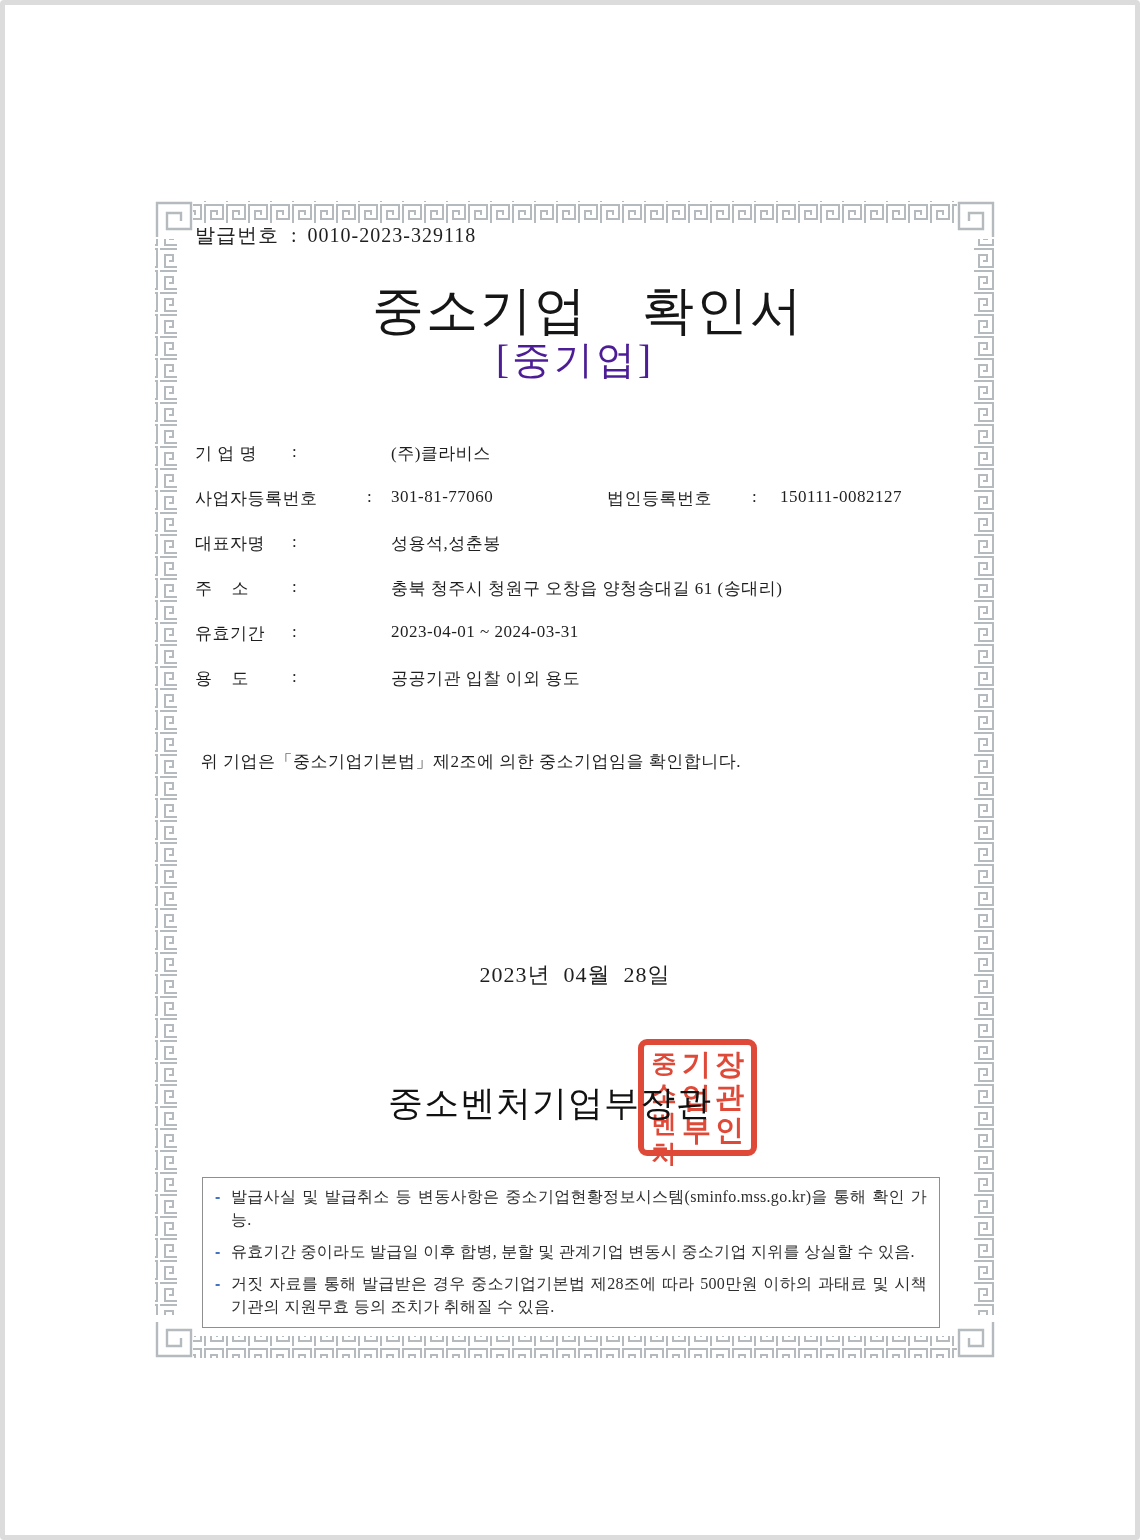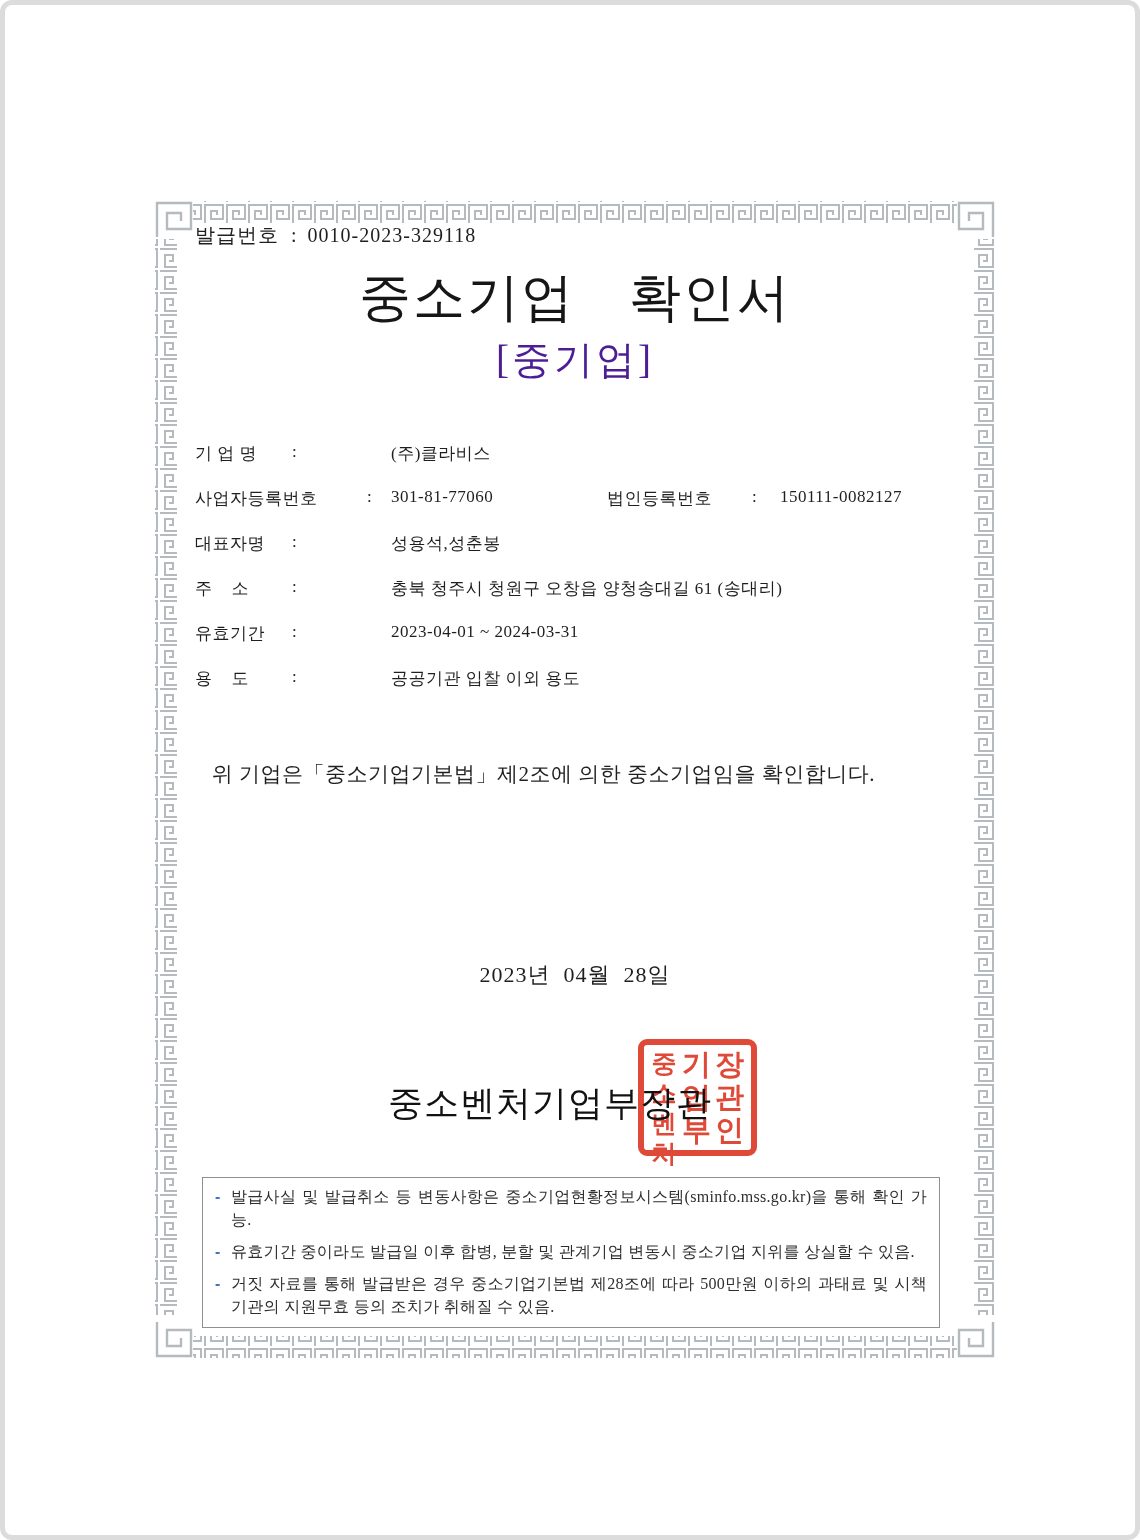--- a/index.html
+++ b/index.html
@@ -1,47 +1,47 @@
 <!DOCTYPE html>
 <html><head>
 <meta charset="utf-8">
 <style>
   html,body { margin:0; padding:0; background:#ffffff; }
   .page {
     position:relative; width:1140px; height:1540px; box-sizing:border-box;
-    background:#ffffff; border:5px solid #dcdcdc; border-radius:12px; overflow:hidden;
+    background:#ffffff; border:5px solid #dcdcdc; border-radius:4px; overflow:hidden;
     font-family:"Liberation Serif","DejaVu Serif",serif; color:#1f1f1f;
   }
   .frame-svg { position:absolute; left:0; top:0; z-index:0; }
   .pre { white-space:pre-wrap; }
 
   .issue-no { position:absolute; left:190px; top:217px; font-size:20px; letter-spacing:1px; z-index:2; }
   .issue-no .sep { padding:0 10px 0 12px; }
 
   .doc-title {
     position:absolute; left:150px; top:258px; width:840px; text-align:center;
-    font-size:52px; letter-spacing:2px; font-weight:400; margin:0; z-index:2; color:#161616;
+    font-size:52px; letter-spacing:2px; font-weight:400; margin:13px; z-index:2; color:#161616;
   }
   .doc-subtitle {
     position:absolute; left:150px; top:328px; width:840px; text-align:center;
     font-size:39px; letter-spacing:3px; font-weight:400; margin:0; z-index:2; color:#4c1d95;
   }
 
   .fields { position:absolute; left:190px; top:437px; width:780px; z-index:2; }
   .field-row { position:relative; height:45px; font-size:17px; letter-spacing:0.5px; }
   .f-label { display:inline-block; }
   .f-colon { position:absolute; left:97px; }
   .row-regno .f-colon { left:172px; }
   .f-value { position:absolute; left:196px; }
   .f-label2 { position:absolute; left:412px; }
   .f-colon2 { position:absolute; left:557px; }
   .f-value2 { position:absolute; left:585px; }
 
-  .statement { position:absolute; left:191px; top:745px; width:740px; font-size:21px;
-    letter-spacing:0.5px; z-index:2; margin:10px; }
+  .statement { position:absolute; left:191px; top:745px; width:740px; font-size:17px;
+    letter-spacing:0.5px; z-index:2; margin:0; }
 
   .issue-date { position:absolute; left:150px; top:955px; width:840px; text-align:center;
     font-size:22px; letter-spacing:1px; z-index:2; }
 
   .minister { position:absolute; left:383px; top:1075px; font-size:35px; font-weight:400;
     letter-spacing:1px; color:#111; z-index:3; }
 
   .seal {
     position:absolute; left:633px; top:1034px; width:119px; height:117px; box-sizing:border-box;
     border:6px solid #dd3a28; border-radius:9px; z-index:2; color:#dd3a28;

